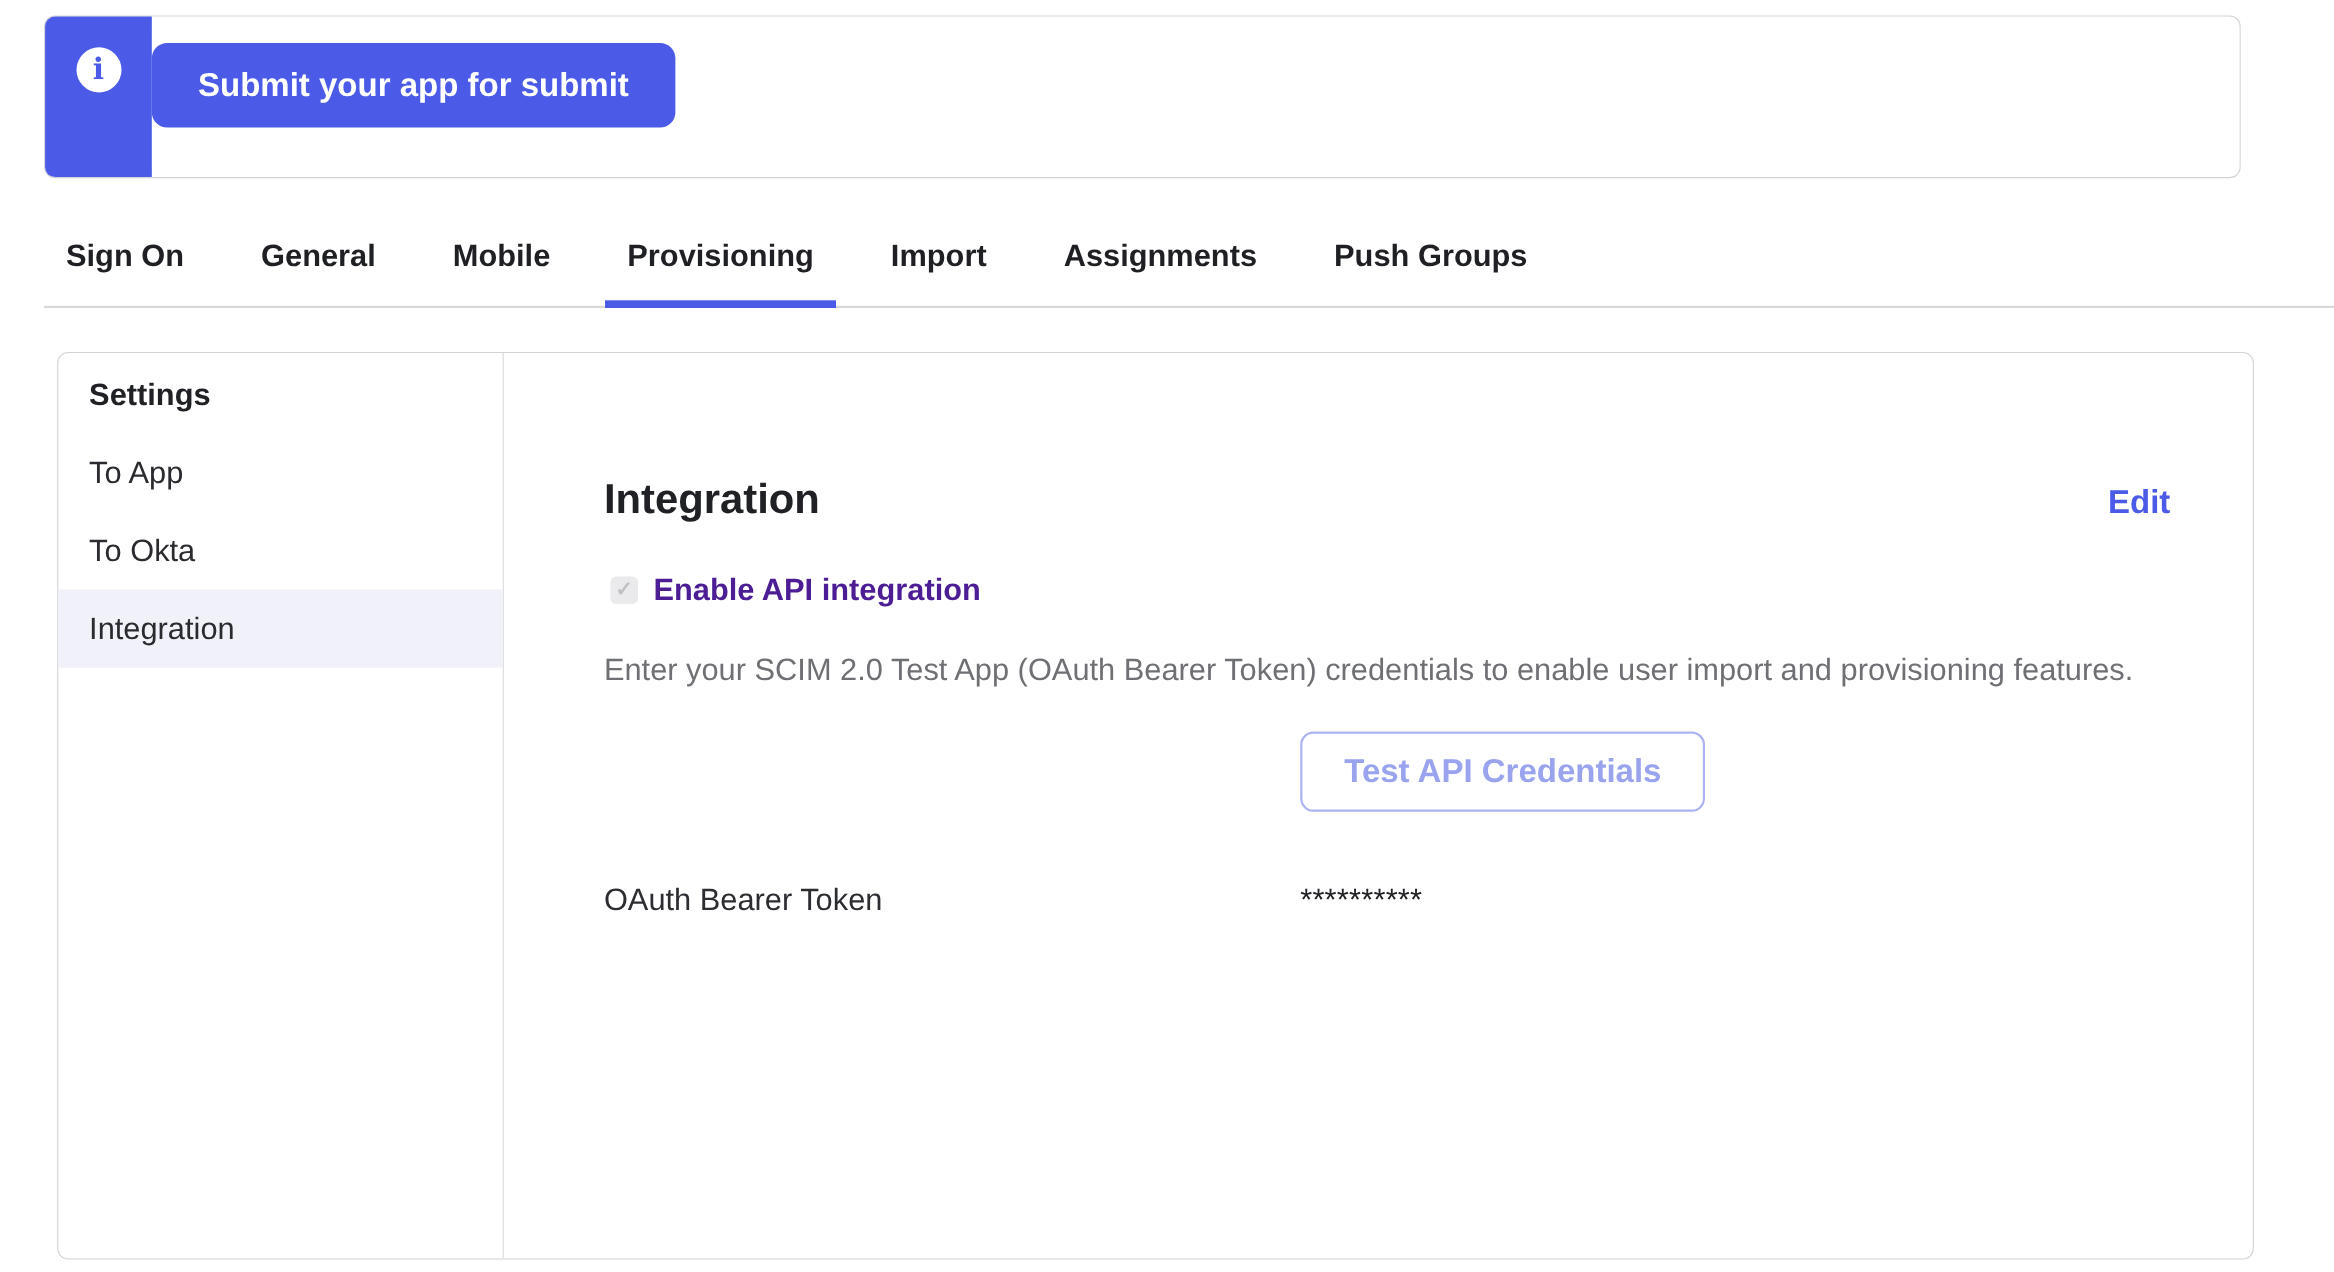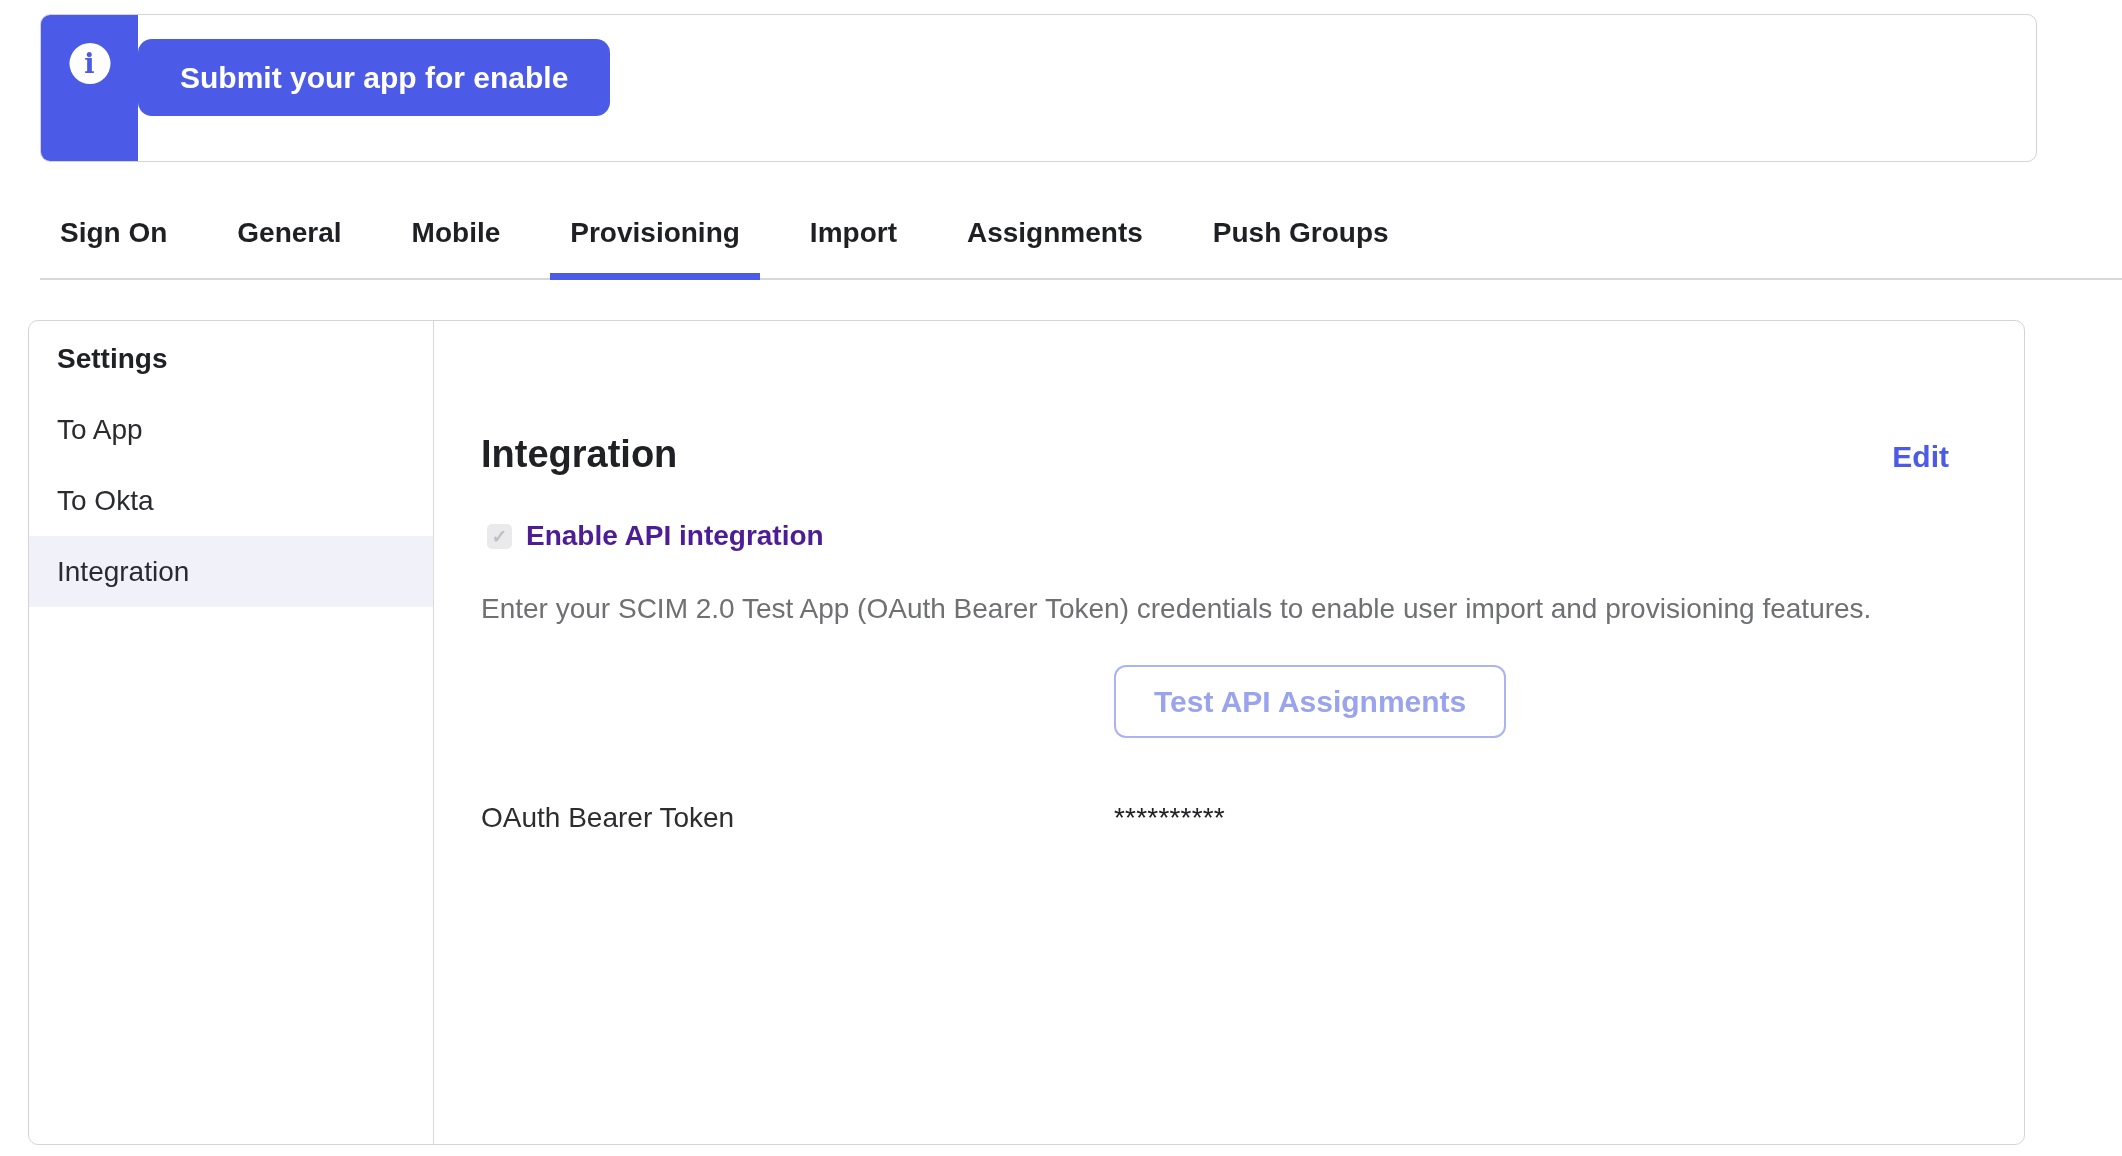--- a/index.html
+++ b/index.html
@@ -22,22 +22,22 @@
     font-family: inherit; font-size: 30px; font-weight: 700; cursor: pointer; }
 
   
   .tabbar { position: absolute; left: 40px; top: 205px; width: 2082px;
     display: flex; gap: 30px; border-bottom: 2px solid #d8d8d8; }
   .tab { padding: 12px 20px 24px; font-size: 28px; font-weight: 700; color: #1f2024;
     cursor: pointer; border-bottom: 7px solid transparent; margin-bottom: -2px; white-space: nowrap; }
   .tab.active { border-bottom-color: #4b5be7; }
 
   
-  .panel { position: absolute; left: 28px; top: 320px; width: 1997px; height: 825px;
-    border: 1px solid #d4d4d8; border-radius: 10px; background: #fff; display: flex; overflow: hidden; }
+  .panel { position: absolute; left: 52px; top: 320px; width: 1997px; height: 825px;
+    border: 1px solid #d4d4d8; border-radius: 10px; background: #fff; display: flex; overflow: hidden; gap: 44px; }
 
   .sidebar { width: 405px; flex: none; border-right: 1px solid #dadada; padding-top: 2px; }
   .side-item { height: 71px; display: flex; align-items: center; padding-left: 28px;
     font-size: 28px; color: #2a2b2f; cursor: pointer; }
   .side-header { font-weight: 700; color: #202125; cursor: default; }
   .side-item.selected { background: #f1f1fa; }
 
   .main { flex: 1; padding: 0 75px 0 47px; }
   .main-header { display: flex; justify-content: space-between; align-items: baseline;
     margin-top: 112px; }
@@ -62,21 +62,21 @@
   .field-label { width: 633px; flex: none; color: #2c2d31; }
   .field-value { color: #202125; letter-spacing: 0.2px; }
 </style>
 </head>
 <body>
 
 <div class="banner">
   <div class="banner-accent">
     <div class="info-circle">i</div>
   </div>
-  <button class="banner-btn">Submit your app for enable</button>
+  <button class="banner-btn">Submit your app for submit</button>
 </div>
 
 <div class="tabbar">
   <div class="tab">Sign On</div>
   <div class="tab">General</div>
   <div class="tab">Mobile</div>
   <div class="tab active">Provisioning</div>
   <div class="tab">Import</div>
   <div class="tab">Assignments</div>
   <div class="tab">Push Groups</div>
@@ -98,21 +98,21 @@
       <a class="edit-link">Edit</a>
     </div>
 
     <div class="checkbox-row">
       <div class="checkbox">✓</div>
       <div class="checkbox-label">Enable API integration</div>
     </div>
 
     <div class="description">Enter your SCIM 2.0 Test App (OAuth Bearer Token) credentials to enable user import and provisioning features.</div>
 
-    <button class="test-btn">Test API Assignments</button>
+    <button class="test-btn">Test API Credentials</button>
 
 
     <div class="field-row second">
       <div class="field-label">OAuth Bearer Token</div>
       <div class="field-value">**********</div>
     </div>
 
   </div>
 </div>
 

